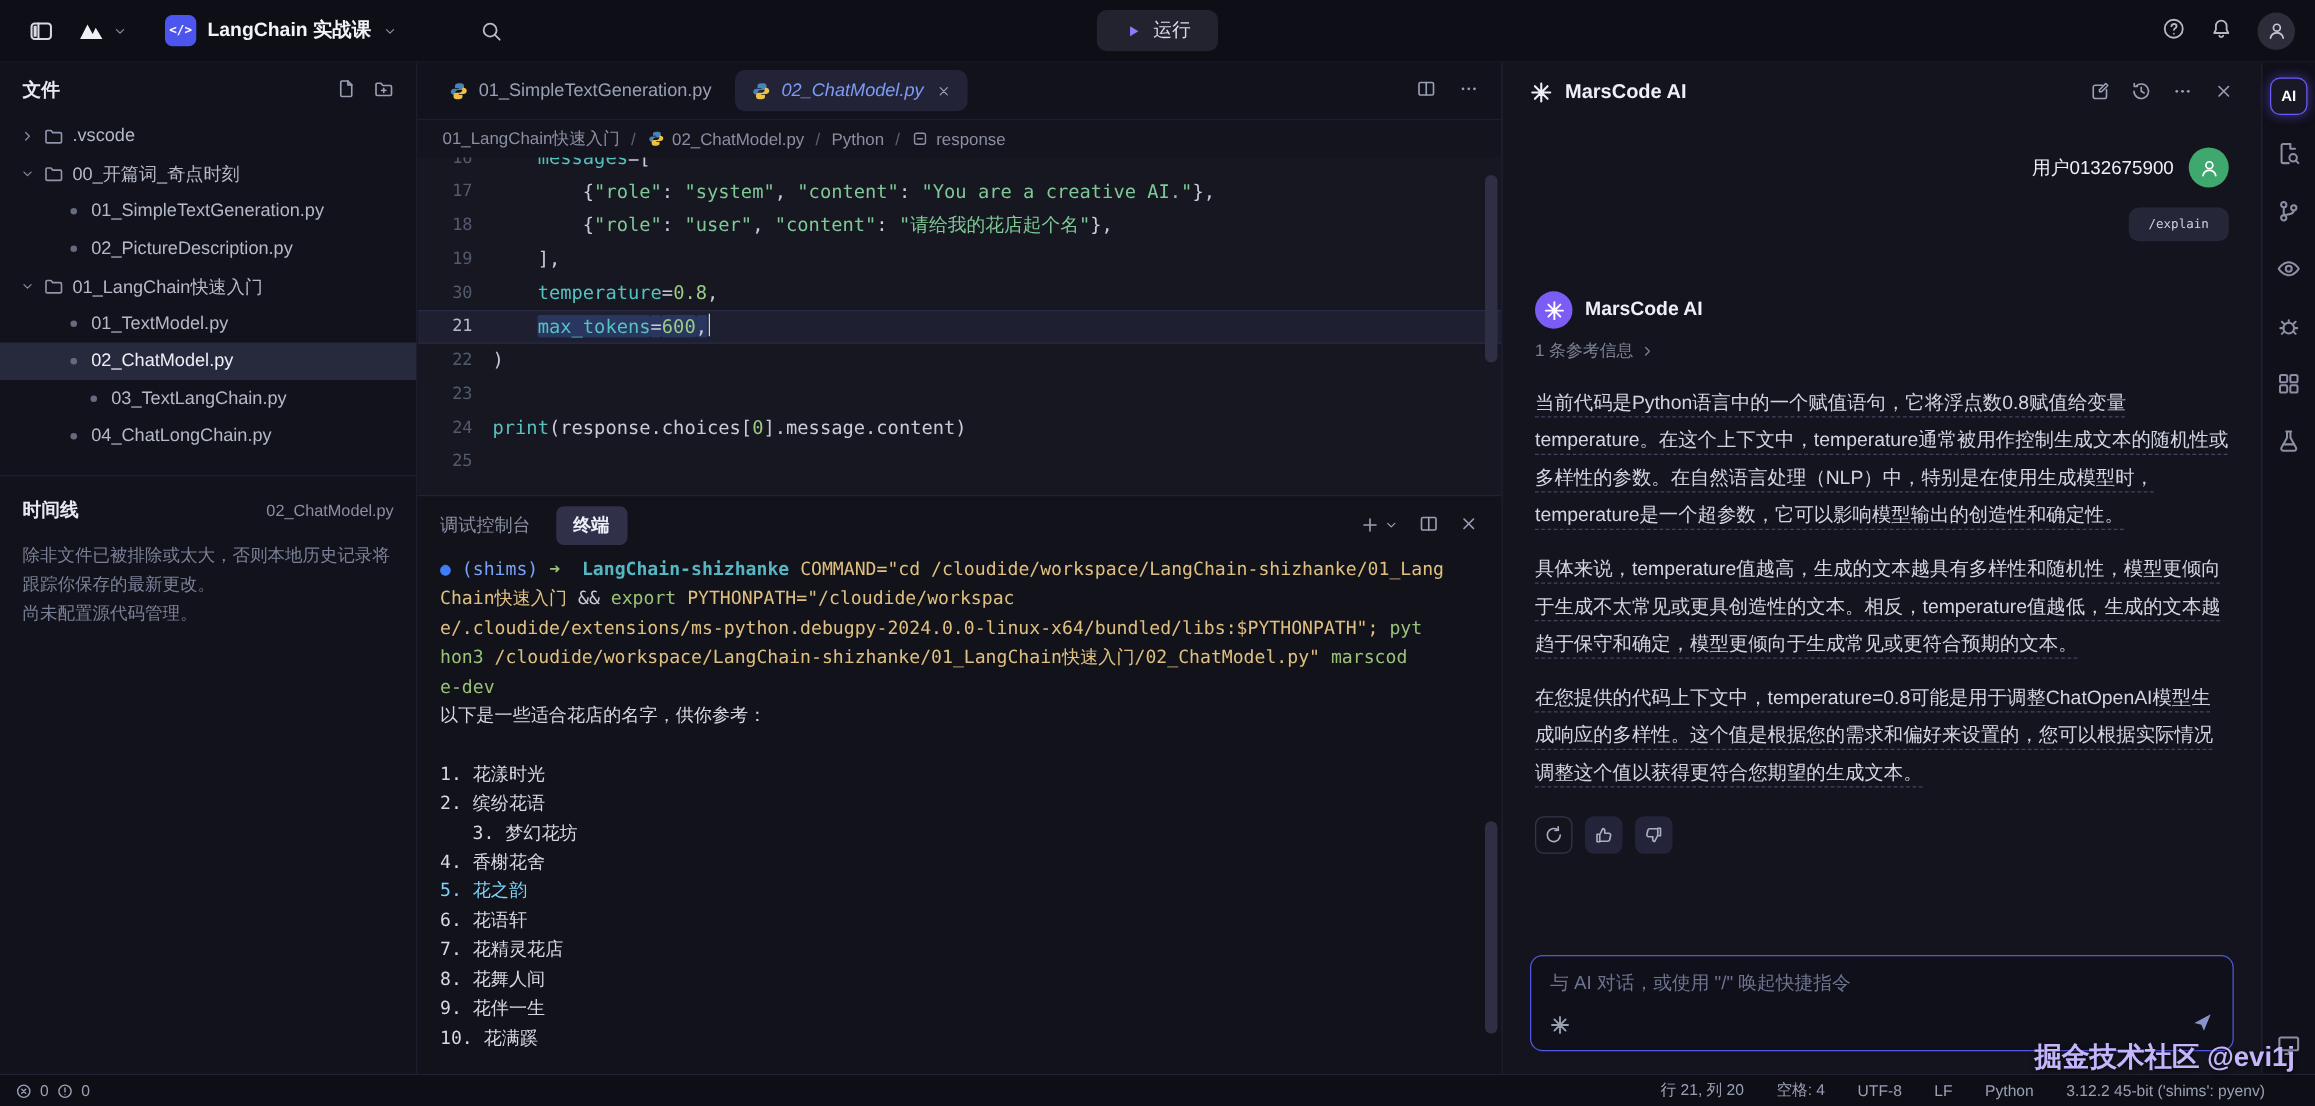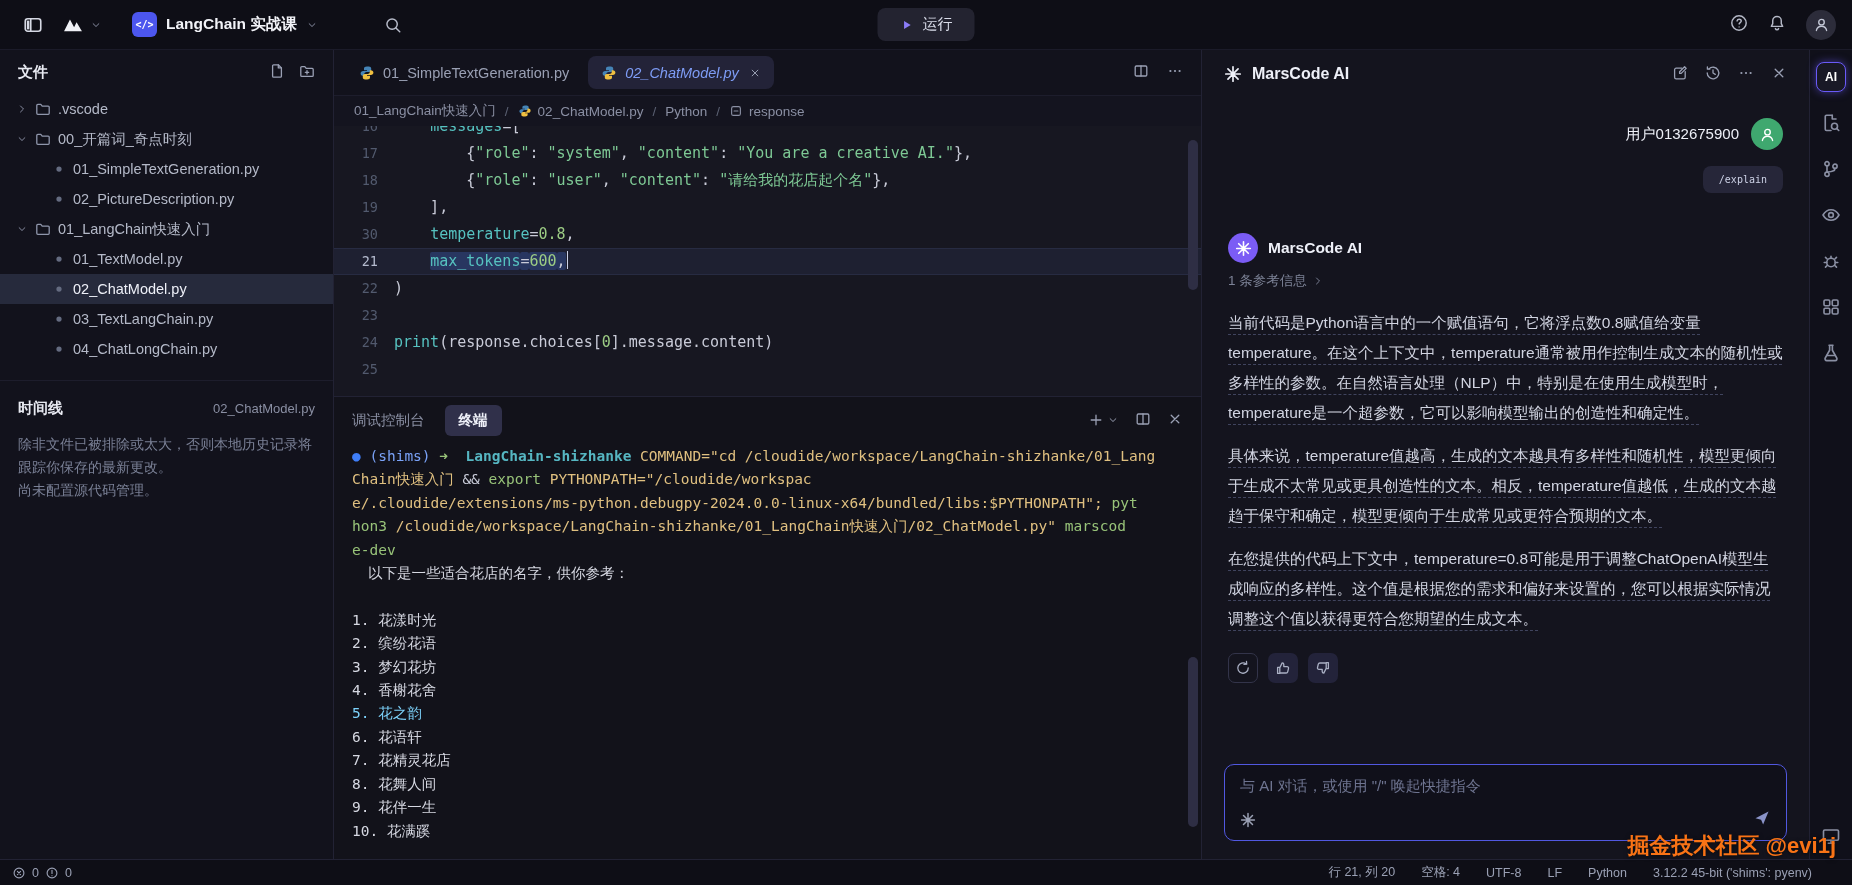--- a/index.html
+++ b/index.html
@@ -120,21 +120,21 @@
   .act-bottom{margin-top:auto;display:flex;flex-direction:column;gap:14px;align-items:center}
 
   
   .statusbar{flex:0 0 26px;background:#0e0e16;border-top:1px solid #222234;display:flex;align-items:center;
              padding:0 12px;font-size:12.5px;color:#9aa0b4}
   .sb-left{display:flex;align-items:center;gap:6px}
   .sb-left .icon{width:14px;height:14px}
   .sb-right{margin-left:auto;display:flex;align-items:center;gap:26px;padding-right:28px}
   .sb-item{cursor:pointer;white-space:nowrap}
 
-  .watermark{position:absolute;right:16px;bottom:24px;z-index:50;font-size:22px;font-weight:bold;color:#f97316;
+  .watermark{position:absolute;right:16px;bottom:24px;z-index:50;font-size:22px;font-weight:bold;color:#c4b5fd;
              text-shadow:0 1px 4px rgba(0,0,0,.65);pointer-events:none}
 </style>
 </head>
 <body>
 
 <div class="app">
 
   <header class="topbar">
     <button class="tb-btn">
       <span class="icon i20">
@@ -292,21 +292,21 @@
             <span class="tree-label">01_TextModel.py</span>
           </div>
           <div class="tree-row selected" style="padding-left: 52px;">
             <span class="icon i14 fdot">
               <svg viewBox="0 0 16 16">
                 <circle cx="8" cy="8" r="3" fill="currentColor" stroke="none"></circle>
               </svg>
             </span>
             <span class="tree-label">02_ChatModel.py</span>
           </div>
-          <div class="tree-row" style="padding-left: 52px;">
+          <div class="tree-row" style="padding-left: 68px;">
             <span class="icon i14 fdot">
               <svg viewBox="0 0 16 16">
                 <circle cx="8" cy="8" r="3" fill="currentColor" stroke="none"></circle>
               </svg>
             </span>
             <span class="tree-label">03_TextLangChain.py</span>
           </div>
           <div class="tree-row" style="padding-left: 52px;">
             <span class="icon i14 fdot">
               <svg viewBox="0 0 16 16">
@@ -444,25 +444,25 @@
                   </svg>
                 </span></button>
           </span>
         </div>
         <div class="term">
             <div class="term-line"><span style="color: rgb(63, 126, 248);">● </span><span style="color: rgb(122, 162, 247);">(shims) </span><span style="color: rgb(152, 195, 121); font-weight: bold;">➜ </span><span style="color: rgb(86, 182, 194); font-weight: bold;"> LangChain-shizhanke </span><span style="color: rgb(224, 192, 128);">COMMAND="cd /cloudide/workspace/LangChain-shizhanke/01_Lang</span></div>
             <div class="term-line"><span style="color: rgb(224, 192, 128);">Chain快速入门 </span><span style="color: rgb(200, 203, 216);">&amp;&amp; </span><span style="color: rgb(152, 195, 121);">export </span><span style="color: rgb(224, 192, 128);">PYTHONPATH="/cloudide/workspac</span></div>
             <div class="term-line"><span style="color: rgb(224, 192, 128);">e/.cloudide/extensions/ms-python.debugpy-2024.0.0-linux-x64/bundled/libs:$PYTHONPATH"; </span><span style="color: rgb(152, 195, 121);">pyt</span></div>
             <div class="term-line"><span style="color: rgb(152, 195, 121);">hon3 </span><span style="color: rgb(224, 192, 128);">/cloudide/workspace/LangChain-shizhanke/01_LangChain快速入门/02_ChatModel.py" </span><span style="color: rgb(152, 195, 121);">marscod</span></div>
             <div class="term-line"><span style="color: rgb(152, 195, 121);">e-dev</span></div>
-            <div class="term-line"><span style="color: rgb(214, 216, 226); margin-left: 16px;">以下是一些适合花店的名字，供你参考：</span></div>
+            <div class="term-line"><span style="color: rgb(214, 216, 226);">以下是一些适合花店的名字，供你参考：</span></div>
             <div class="term-line">&nbsp;</div>
             <div class="term-line"><span style="color: rgb(214, 216, 226);">1. 花漾时光</span></div>
             <div class="term-line"><span style="color: rgb(214, 216, 226);">2. 缤纷花语</span></div>
-            <div class="term-line"><span style="color: rgb(214, 216, 226);">3. 梦幻花坊</span></div>
+            <div class="term-line"><span style="color: rgb(214, 216, 226); margin-left: 26px;">3. 梦幻花坊</span></div>
             <div class="term-line"><span style="color: rgb(214, 216, 226);">4. 香榭花舍</span></div>
             <div class="term-line"><span style="color: #7dd3fc;">5. 花之韵</span></div>
             <div class="term-line"><span style="color: rgb(214, 216, 226);">6. 花语轩</span></div>
             <div class="term-line"><span style="color: rgb(214, 216, 226);">7. 花精灵花店</span></div>
             <div class="term-line"><span style="color: rgb(214, 216, 226);">8. 花舞人间</span></div>
             <div class="term-line"><span style="color: rgb(214, 216, 226);">9. 花伴一生</span></div>
             <div class="term-line"><span style="color: rgb(214, 216, 226);">10. 花满蹊</span></div>
           </div>
         <div class="scroll-thumb"></div>
       </div>

